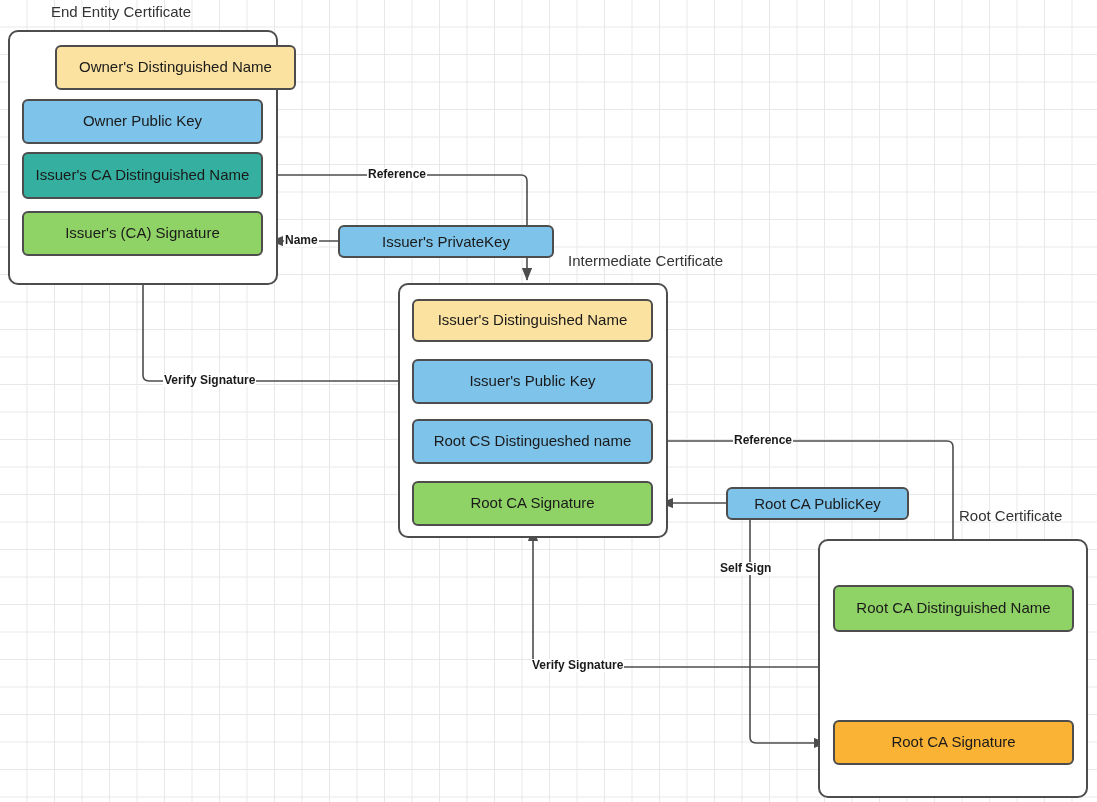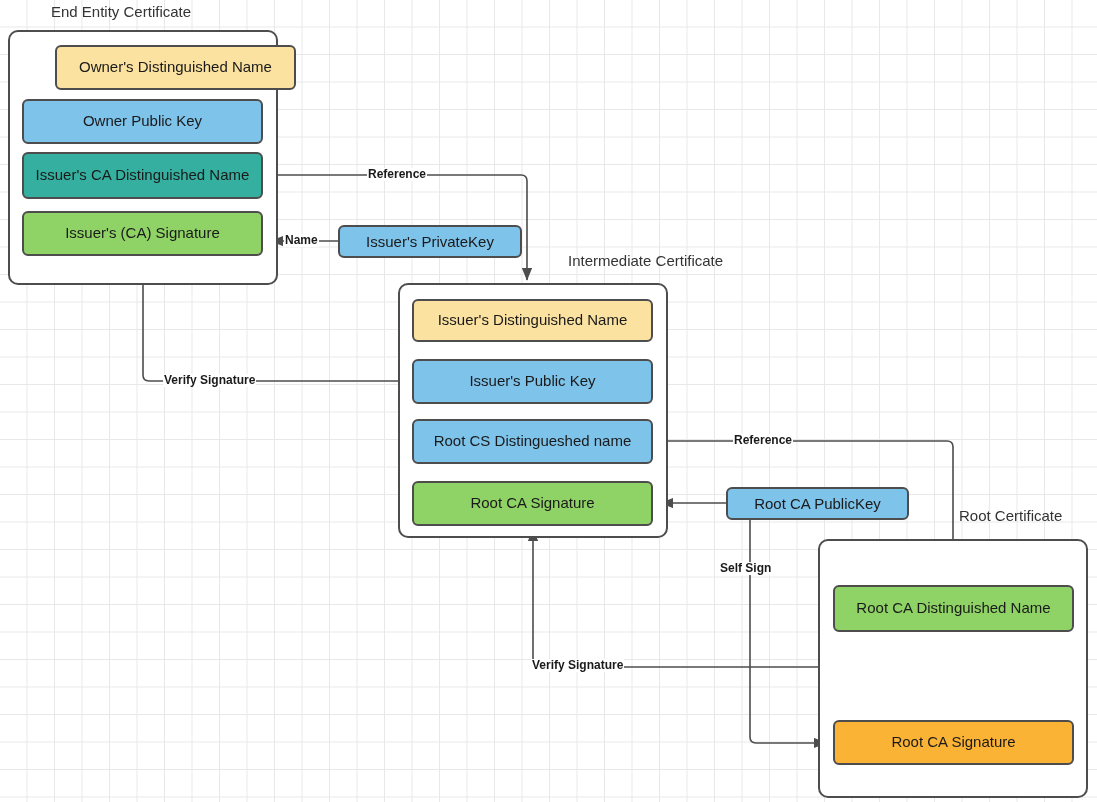--- a/index.html
+++ b/index.html
@@ -111,21 +111,21 @@
   <div class="container-box" style="left:8px; top:30px; width:270px; height:255px;"></div>
 
   <div class="field-box" style="left:22px; top:45px; width:241px; height:45px; background:#fbe2a0;margin-left:33px;">Owner's Distinguished Name</div>
 
   <div class="field-box" style="left:22px; top:99px; width:241px; height:45px; background:#7ec3ea;">Owner Public  Key</div>
 
   <div class="field-box" style="left:22px; top:152px; width:241px; height:47px; background:#35b0a0;">Issuer's CA Distinguished Name</div>
 
   <div class="field-box" style="left:22px; top:211px; width:241px; height:45px; background:#8fd265;">Issuer's (CA) Signature</div>
 
-  <div class="key-box" style="left:338px; top:225px; width:184px; height:33px;">Issuer's PrivateKey</div>
+  <div class="key-box" style="left:338px; top:225px; width:216px; height:33px;">Issuer's PrivateKey</div>
 
   <div class="group-title" style="left:568px; top:252px;text-align:right;">Intermediate Certificate</div>
 
   <div class="container-box" style="left:398px; top:283px; width:270px; height:255px;"></div>
 
   <div class="field-box" style="left:412px; top:299px; width:241px; height:43px; background:#fbe2a0;">Issuer's Distinguished Name</div>
 
   <div class="field-box" style="left:412px; top:359px; width:241px; height:45px; background:#7ec3ea;">Issuer's Public  Key</div>
 
   <div class="field-box" style="left:412px; top:419px; width:241px; height:45px; background:#7ec3ea;text-align:right;">Root CS Distingueshed name</div>

